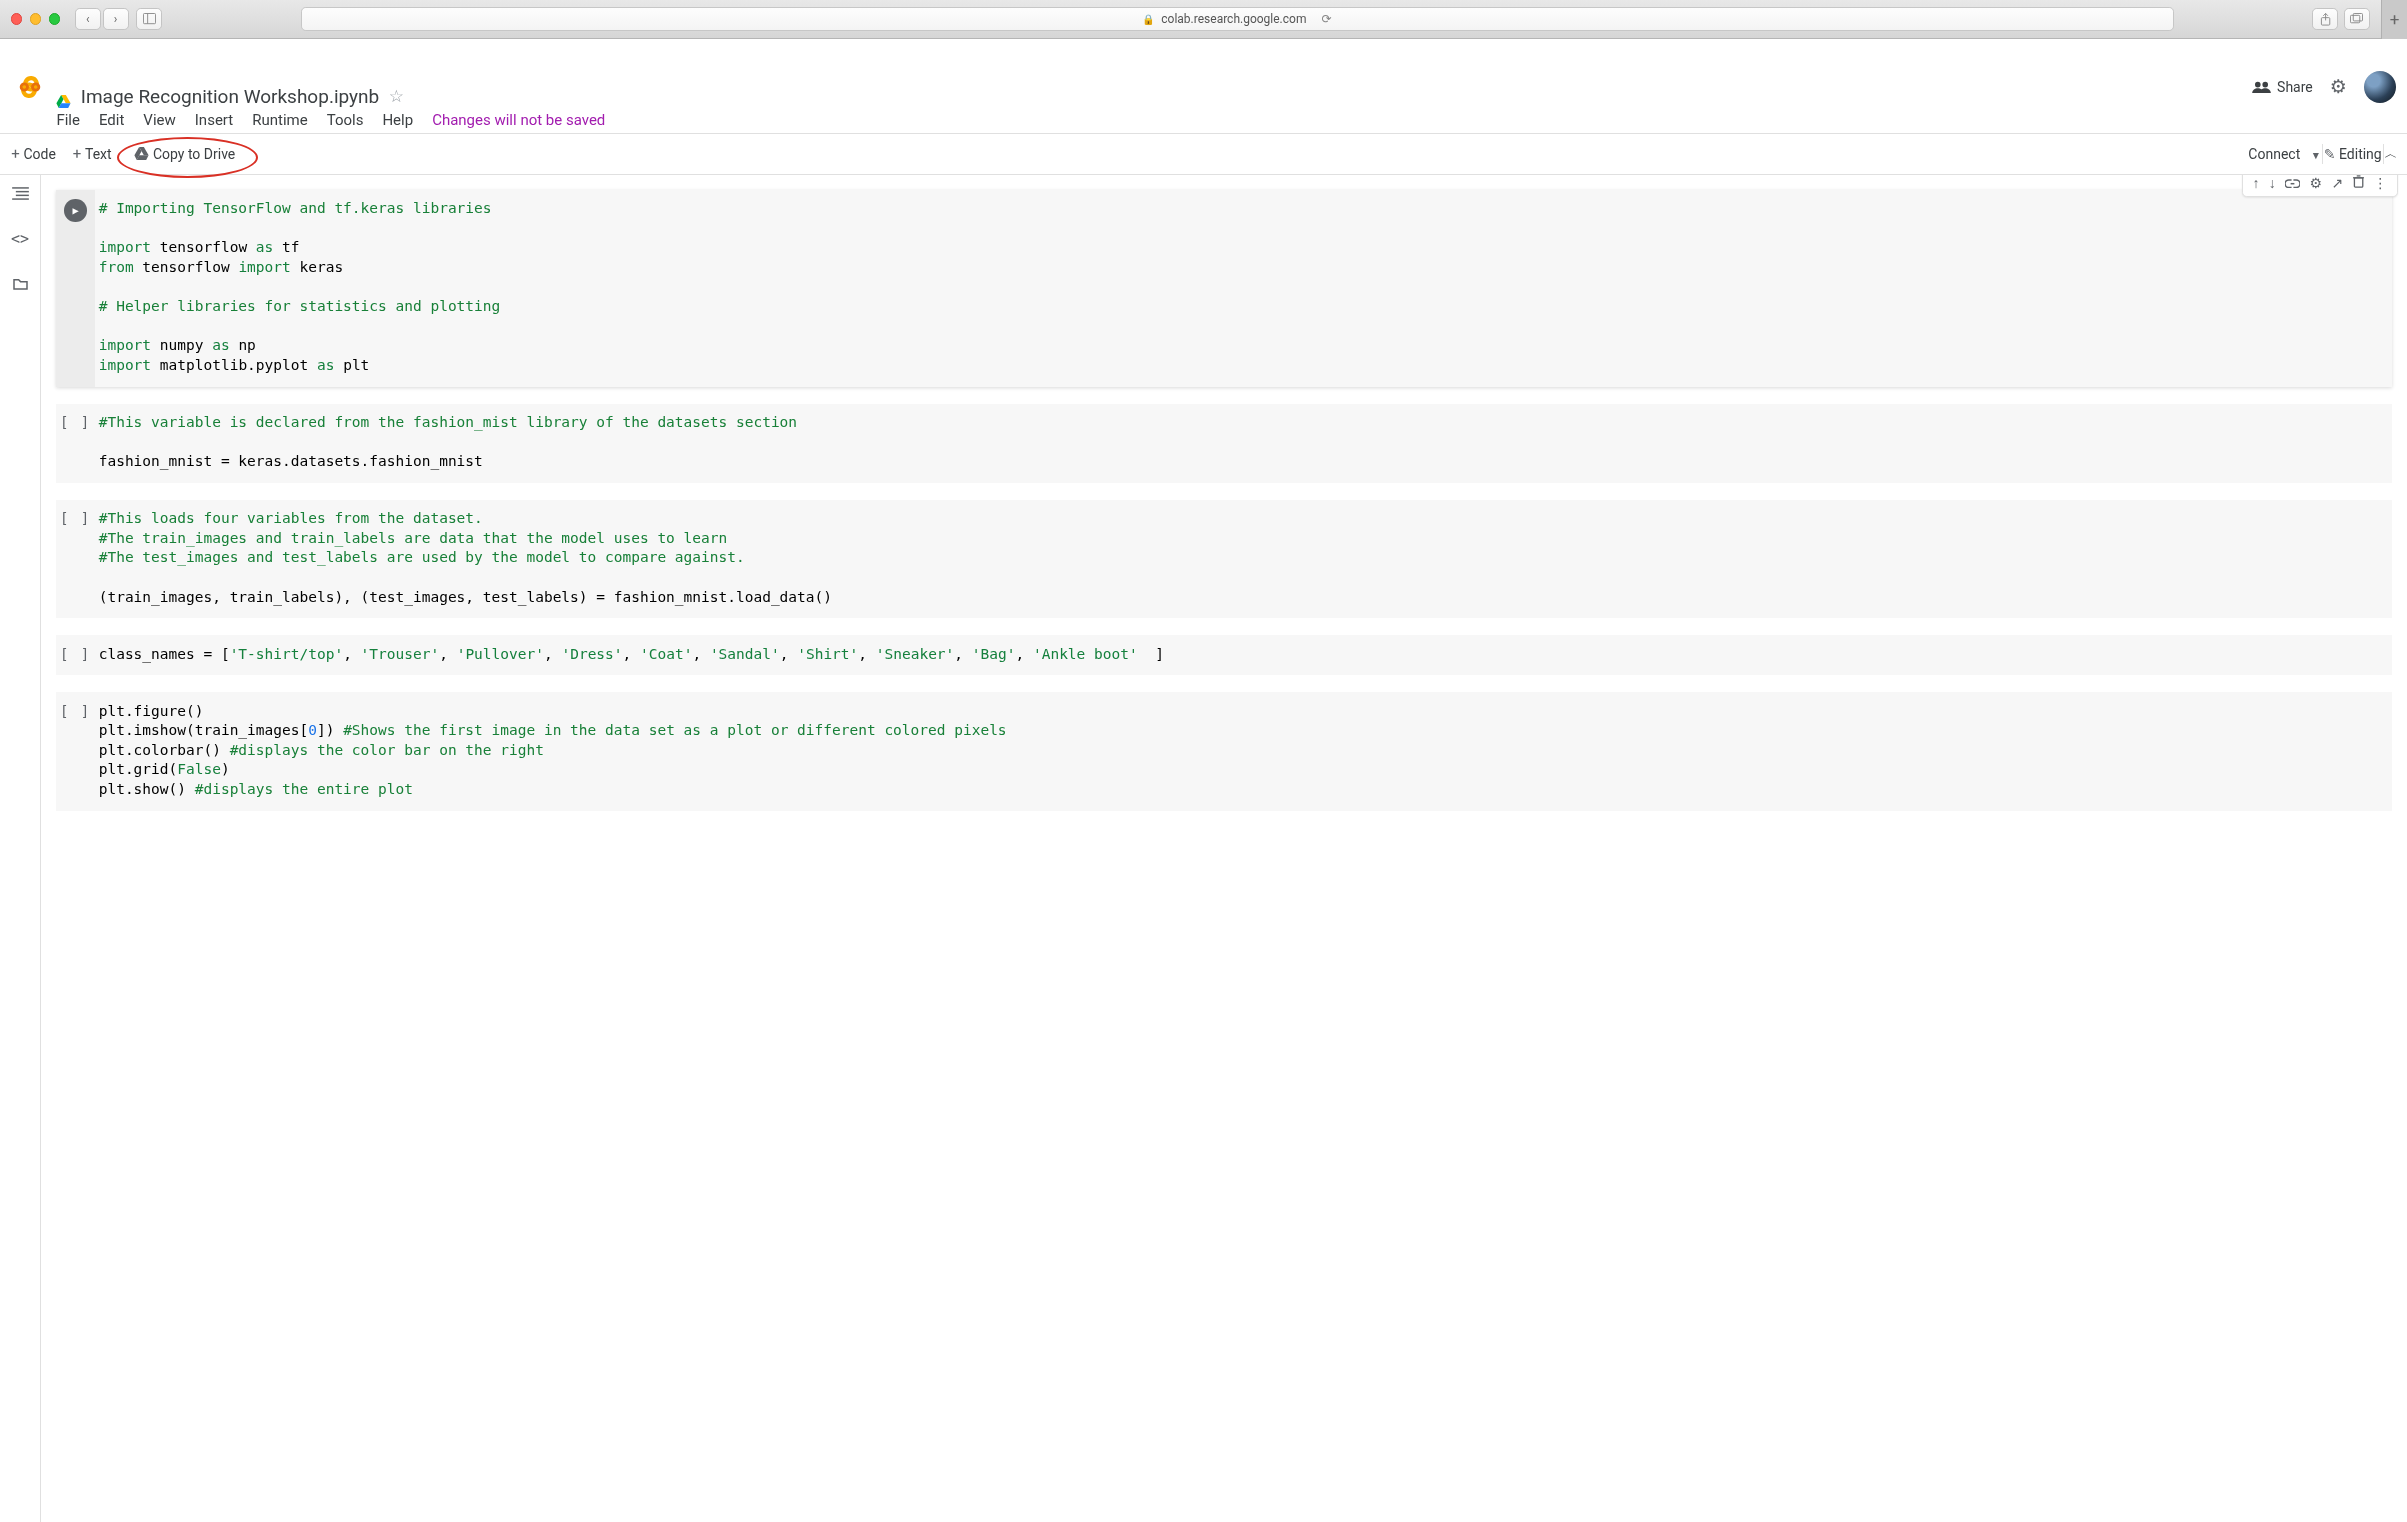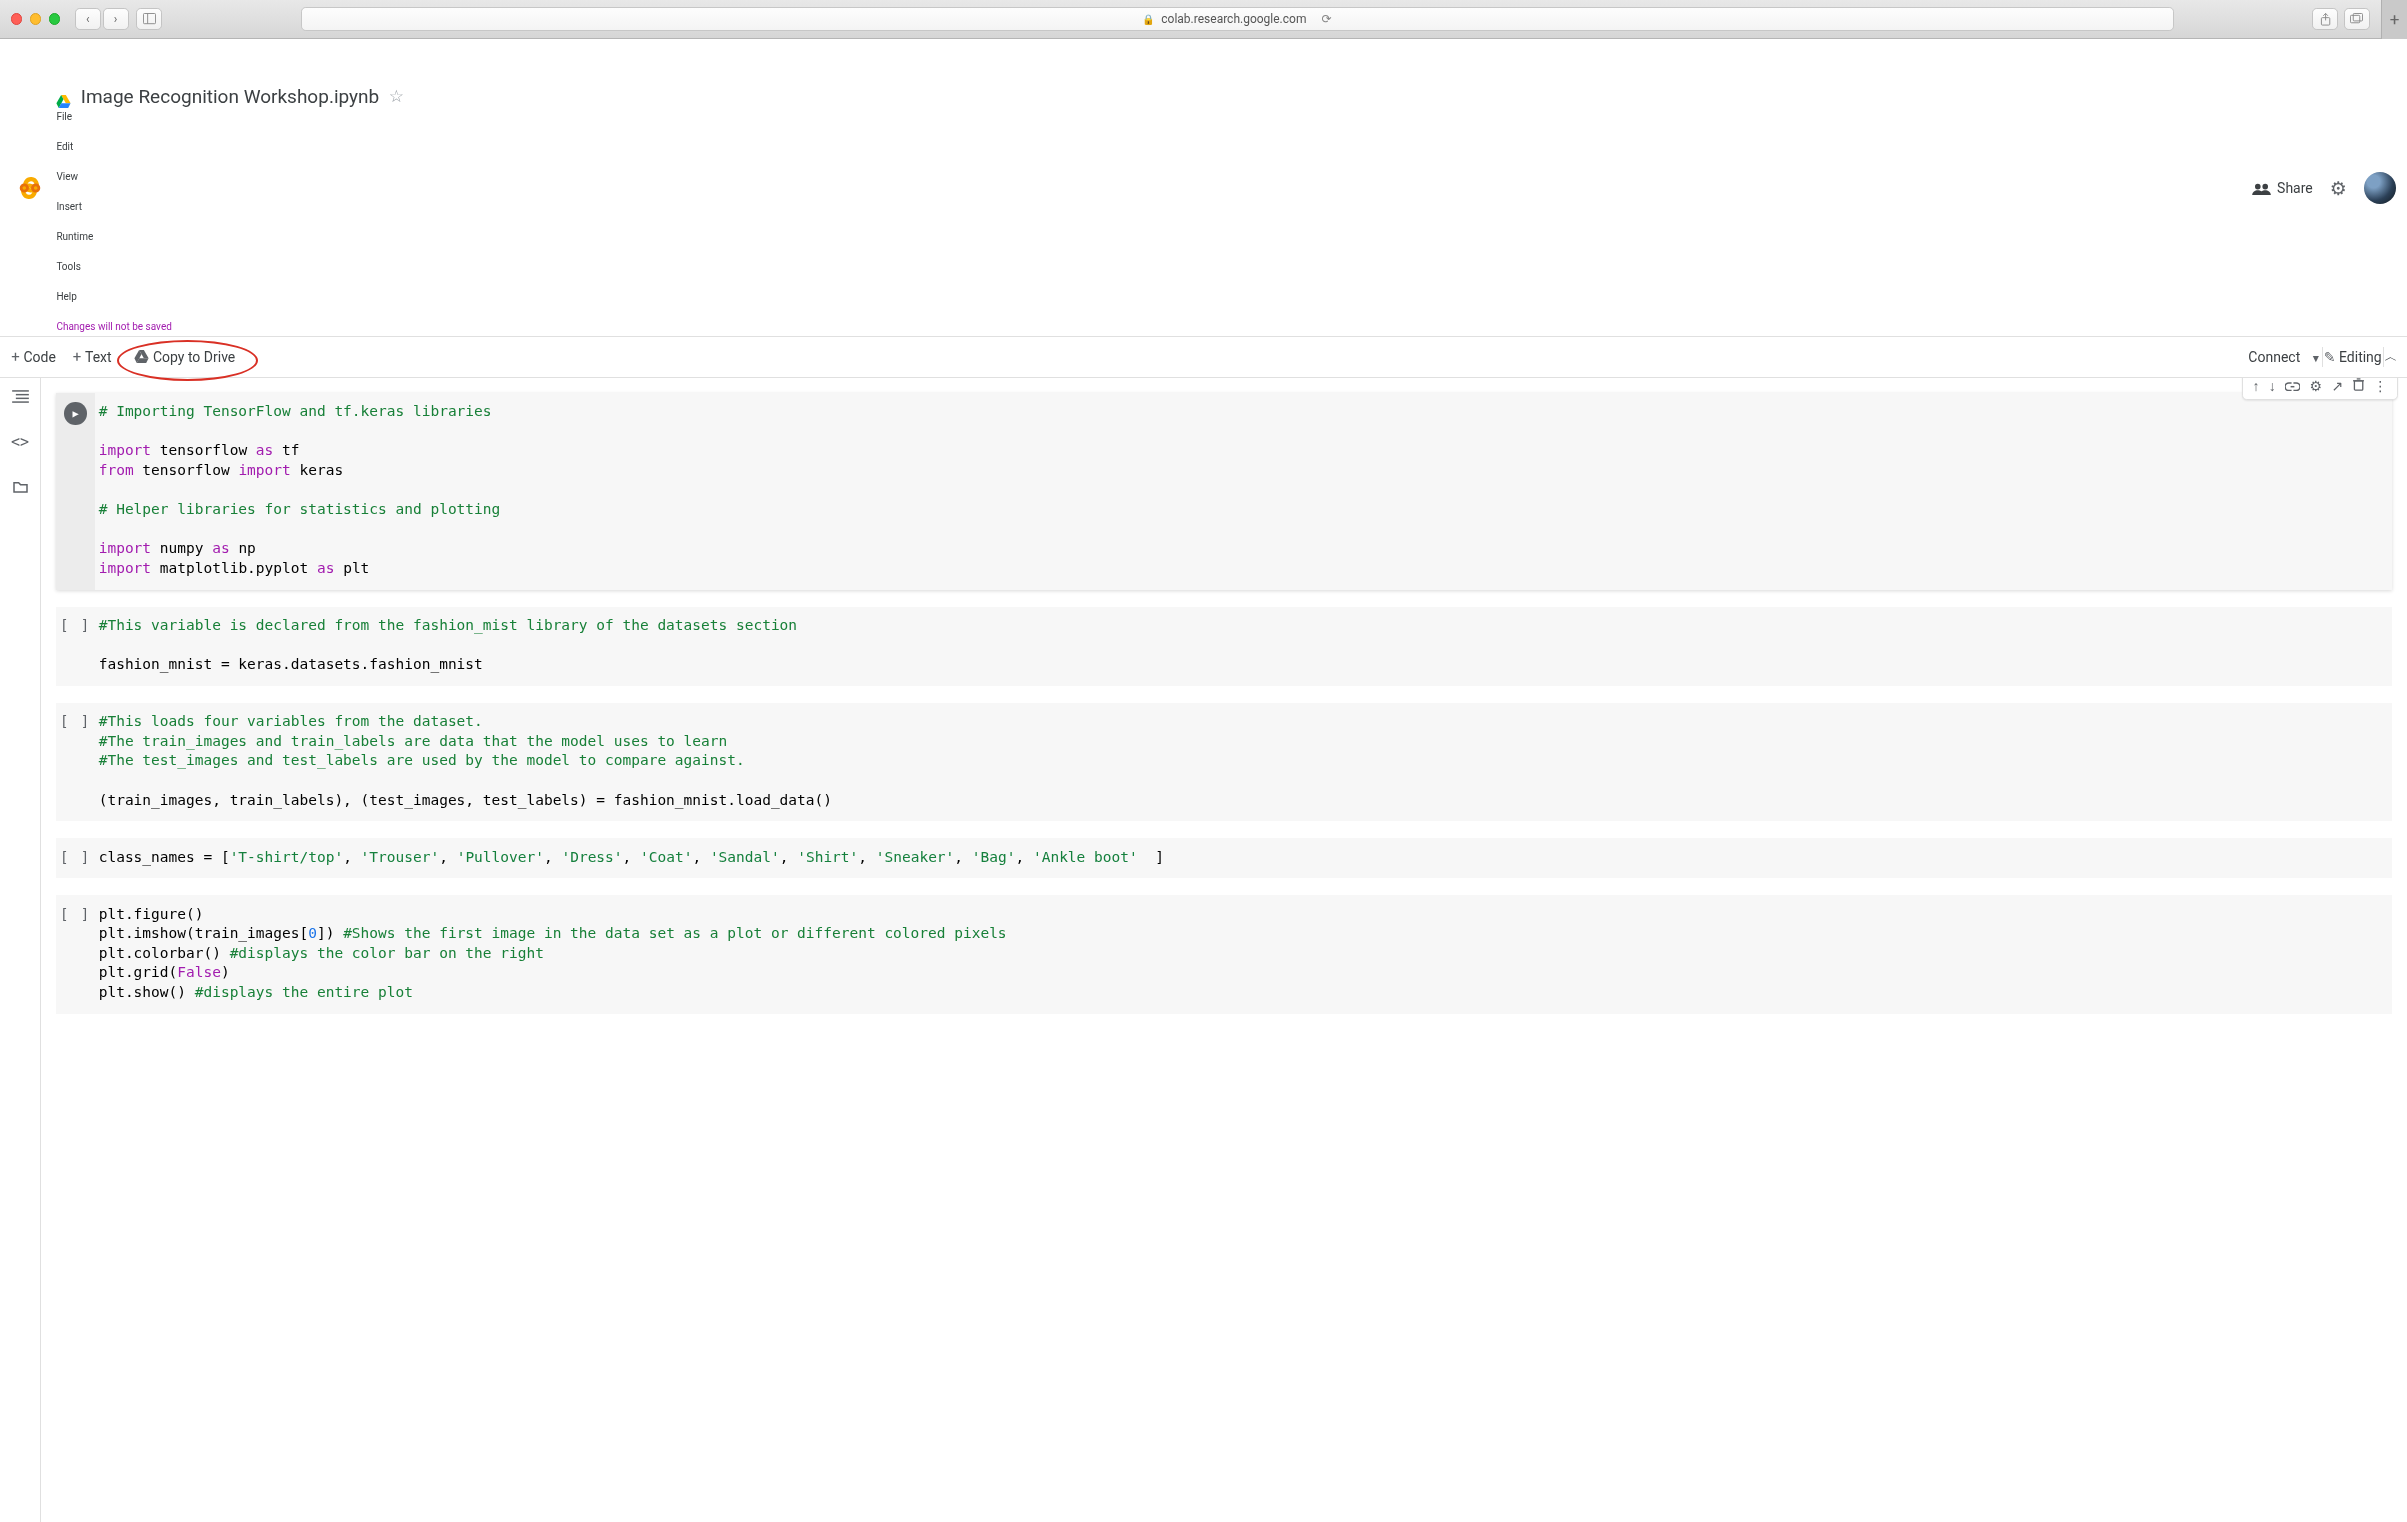--- a/index.html
+++ b/index.html
@@ -61,21 +61,21 @@
   .colab-header {
     display: flex; align-items: center;
     padding: 5.6px 11.2px 0 13px;
     gap: 9.4px;
   }
   .colab-logo { width: 34px; height: 34px; position: relative; }
   .colab-logo svg { width: 34px; height: 34px; }
   .title-area { display: flex; flex-direction: column; flex: 1; margin-top: 40px; }
   .title-row { display: flex; align-items: center; gap: 9.4px; font-size: 19px; color: #3c4043; }
   .star-icon { color: #9aa0a6; font-size: 17px; }
-  .menu-row { display: flex; gap: 19px; font-size: 10px; color: #3c4043; padding-top: 3.7px; flex-direction: column; }
+  .menu-row { display: flex; gap: 19px; font-size: 15px; color: #3c4043; padding-top: 3.7px; }
   .menu-item { cursor: default; }
   .menu-status { color: #a21caf; }
   .hdr-right { display: flex; align-items: center; gap: 17px; }
   .share { display: flex; align-items: center; gap: 5.6px; font-size: 14px; color: #3c4043; }
   .gear { font-size: 19px; color: #5f6368; }
   .avatar {
     width: 32px; height: 32px; border-radius: 50%;
     background: radial-gradient(circle at 30% 30%, #7da0c4 20%, #2b4057 60%, #10161a 100%);
   }
 
@@ -149,21 +149,21 @@
   .bracket { font-family: monospace; color: #5f6368; font-size: 14px; letter-spacing: 1.9px; }
   .code {
     padding: 9.4px 11.2px 11.2px 3.7px;
     white-space: pre;
     color: #000;
     flex: 1;
     position: relative;
   }
   
   .c { color: #188038; }      
-  .k { color: #a21caf; }      
+  .k { color: #15803d; }      
   .s { color: #15803d; }      
   .m { color: #1a73e8; }
 
   
   .cell-tools {
     position: absolute; top: -5.6px; right: 9.4px;
     background: #fff; border: 0.9px solid #e0e0e0;
     border-radius: 4.7px; display: flex; gap: 9.4px;
     padding: 4.7px 9.4px;
     font-size: 14px; color: #5f6368;

